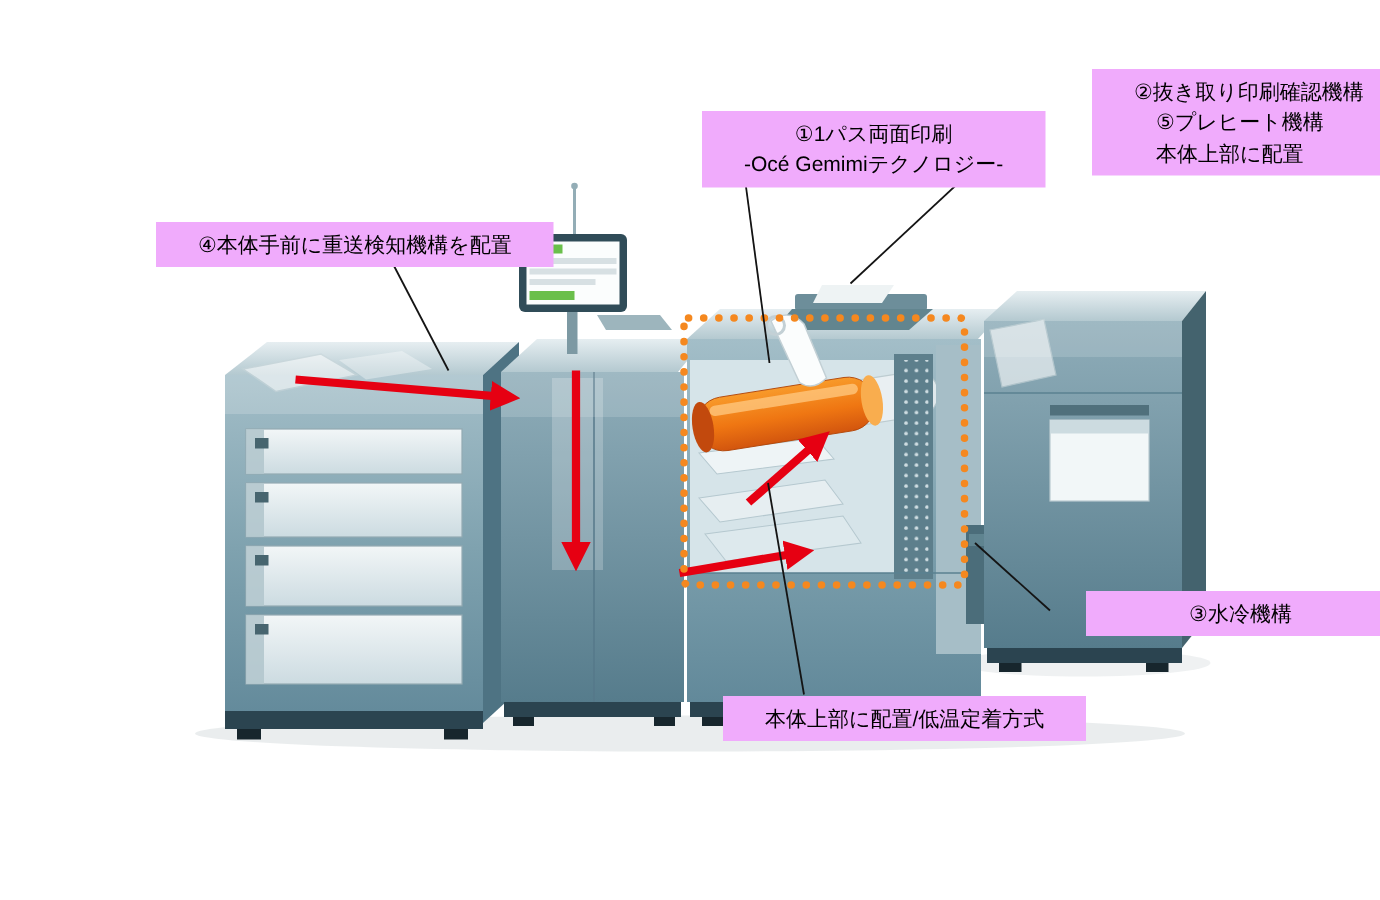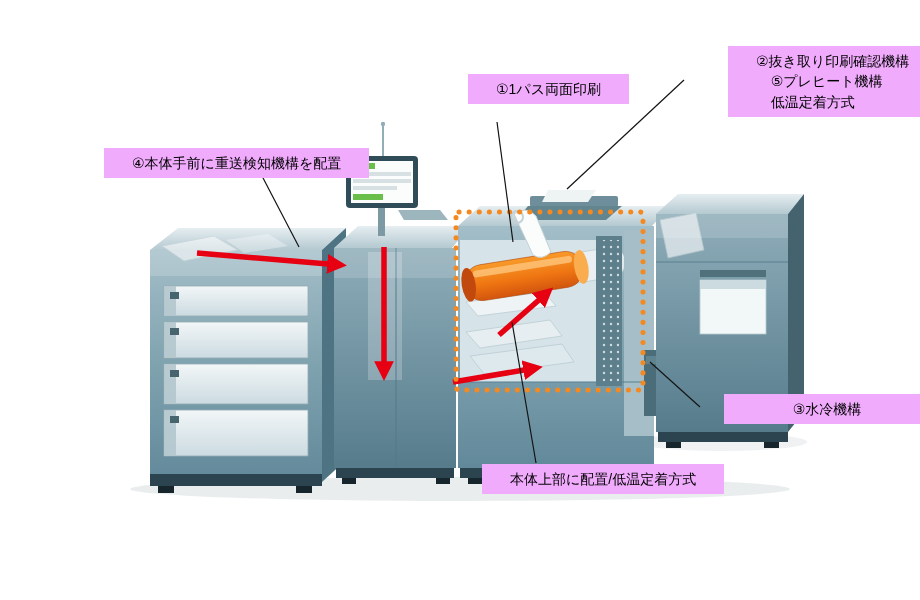--- a/index.html
+++ b/index.html
@@ -172,24 +172,25 @@
       <line x1="700" y1="407" x2="650" y2="362"></line>
       <line x1="262" y1="176" x2="299" y2="247"></line>
       <line x1="536" y1="463" x2="512" y2="322"></line>
     </g>
   </svg>
 
   <div class="label" style="left:60px;top:148px">④本体手前に重送検知機構を配置</div>
 
   <div class="label center" style="left:424px;top:74px">
     <span class="ln">①1パス両面印刷</span>
+    <span class="ln">-Océ Gemimiテクノロジー-</span>
   </div>
 
   <div class="label label-2" style="left:684px;top:46px">
     <span class="ln">②抜き取り印刷確認機構</span>
     <span class="ln">⑤プレヒート機構</span>
-    <span class="ln">低温定着方式</span>
+    <span class="ln">本体上部に配置</span>
   </div>
 
   <div class="label center" style="left:680px;top:394px;width:150px">③水冷機構</div>
 
   <div class="label center" style="left:438px;top:464px">本体上部に配置/低温定着方式</div>
 </div>
 
 </body></html>

